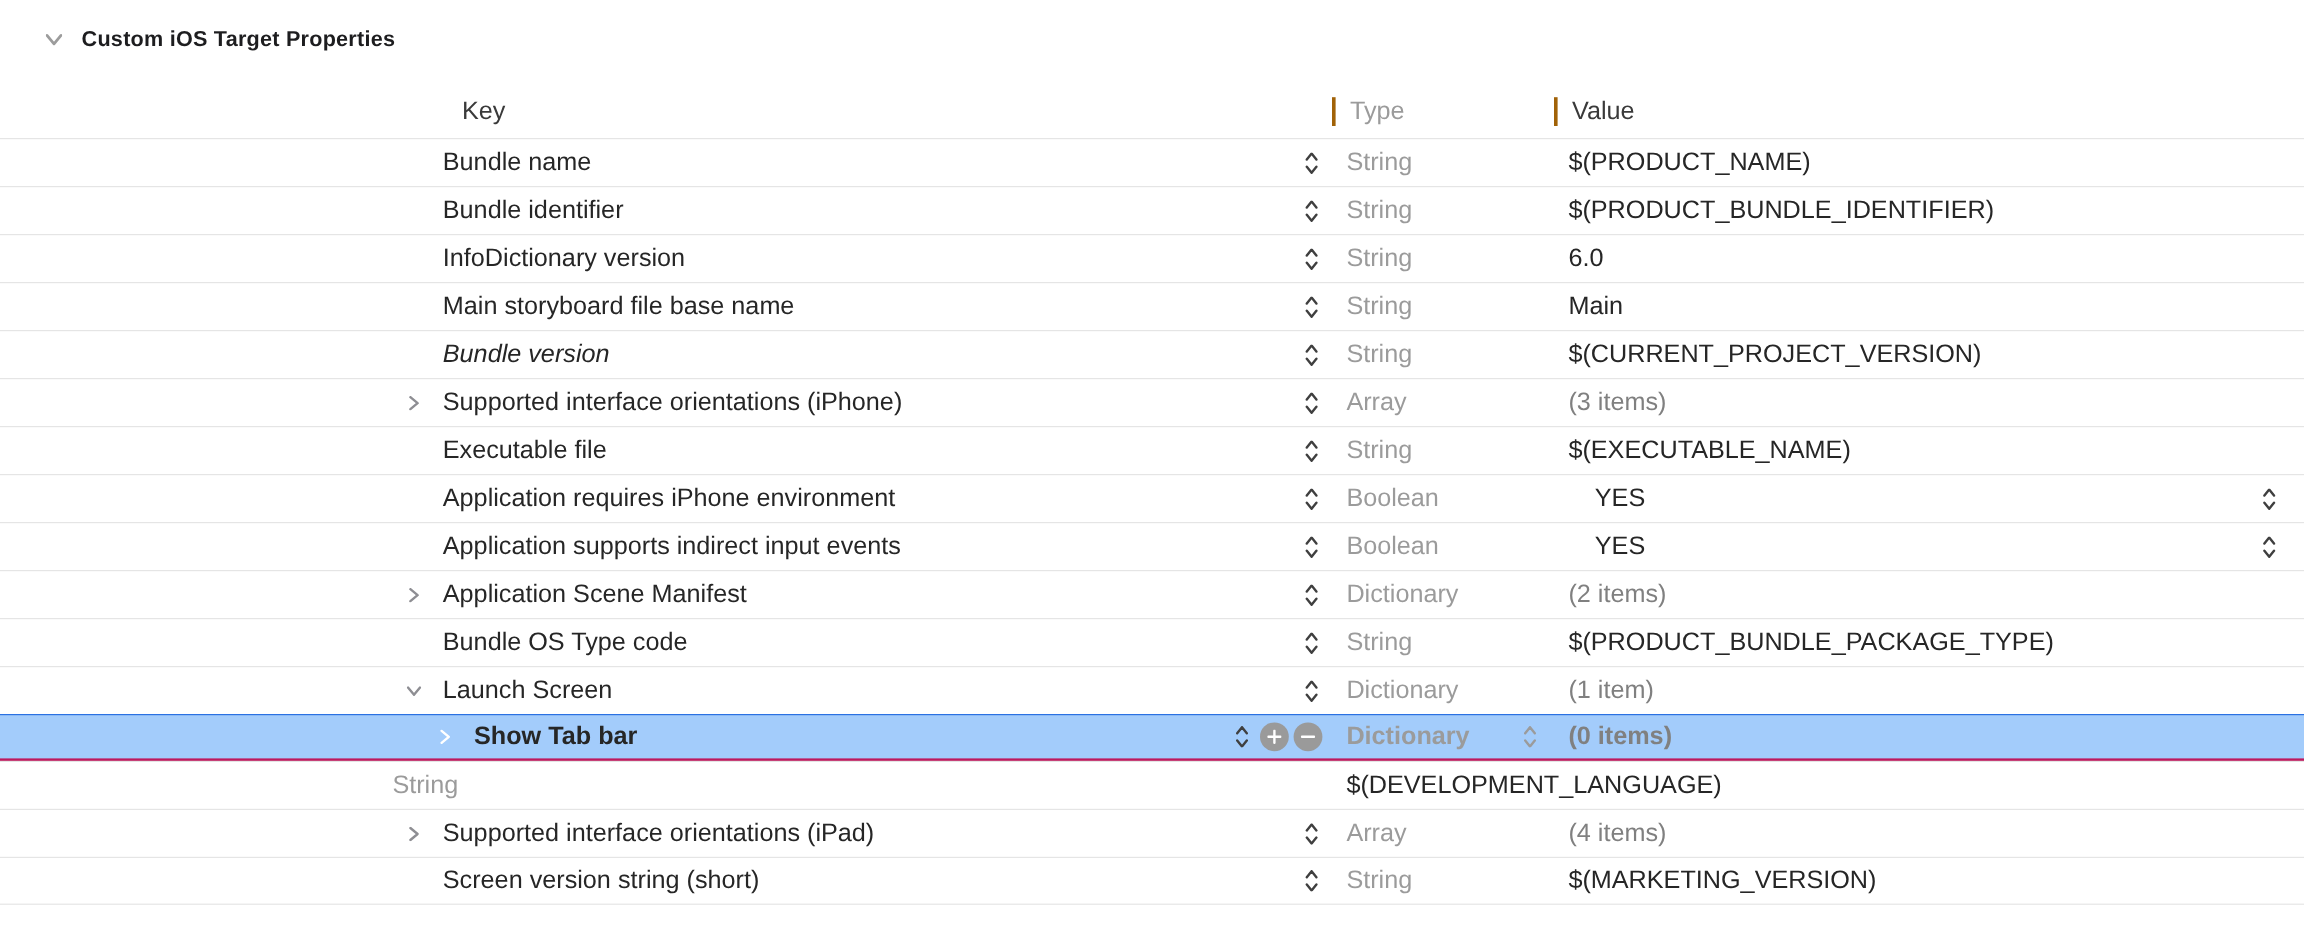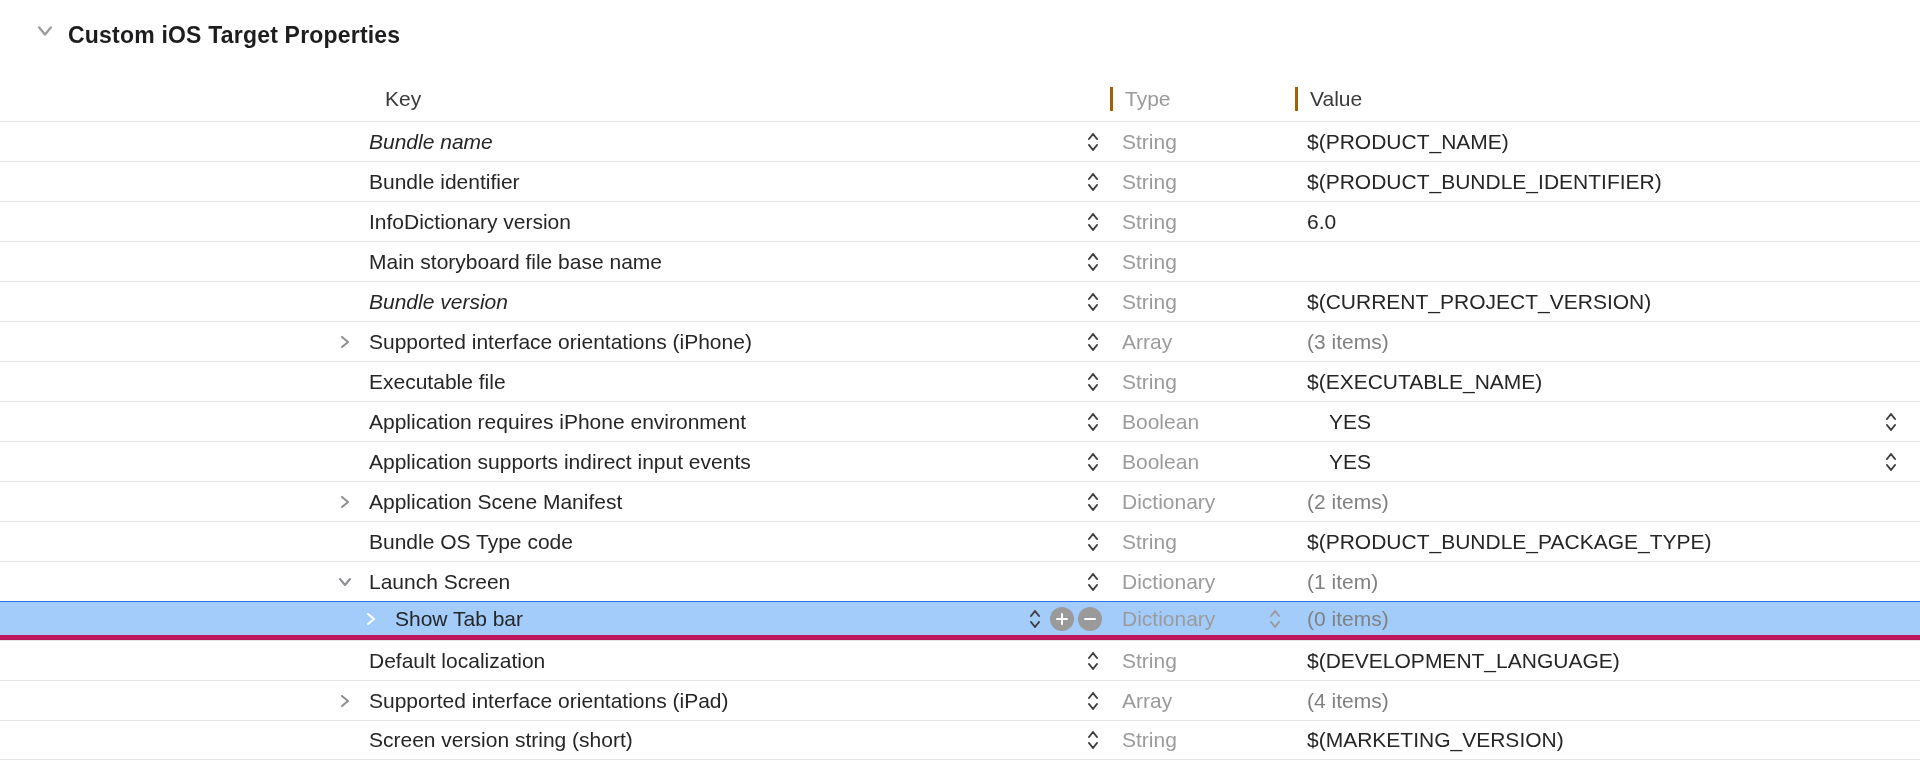--- a/index.html
+++ b/index.html
@@ -8,24 +8,24 @@
     width: 1920px; height: 777px;
     font-family: -apple-system, "Helvetica Neue", Arial, sans-serif;
     font-size: 20px;
     color: #262626;
     background: #fff;
   }
 
   
   .section-header {
     display: flex;
-    align-items: flex-start;
+    align-items: center;
     padding: 22px 0 0 36px;
     font-weight: 700;
-    font-size: 23px;
+    font-size: 18px;
     color: #1d1d1f;
     letter-spacing: 0.2px;
   }
   .section-header .chev {
     width: 18px; height: 18px;
     margin-right: 14px;
     display: inline-flex; align-items: center; justify-content: center;
     color: #9c9c9c;
   }
   .section-header .chev svg { width: 14px; height: 14px; }
@@ -57,22 +57,23 @@
     align-items: center;
     border-top: 1px solid #e5e5e5;
     position: relative;
     font-size: 21px;
   }
   .rows .row:last-child { border-bottom: 1px solid #e5e5e5; }
 
   .row.selected {
     background: #a3ccfb;
     border-top: 1px solid #2b71e2;
-    border-bottom: 6px solid #be185d;
+    border-bottom: 3px solid #be185d;
     margin-bottom: -1px; 
+    font-weight: bold;
   }
 
   
   .cell-key {
     display: flex;
     align-items: center;
     position: relative;
     padding-right: 8px;
   }
   .disclosure {
@@ -186,21 +187,21 @@
   <div class="hdr">
     <div></div>
     <div class="cell-key">Key</div>
     <div class="cell-type">Type</div>
     <div class="cell-value">Value</div>
   </div>
 
   <div class="rows" id="rows">
       <div class="row">
         <div></div>
-        <div class="cell-key" style="padding-left: 22px; font-style: italic;">
+        <div class="cell-key" style="padding-left: 22px;">
           <span class="disclosure hidden">
             <svg>
               <use href="#chev-right"></use>
             </svg>
           </span>
           <span class="key-label">Bundle name</span>
           <span class="key-stepper">
             <svg>
               <use href="#stepper"></use>
             </svg>
@@ -267,20 +268,23 @@
           </span>
           <span class="key-label">Main storyboard file base name</span>
           <span class="key-stepper">
             <svg>
               <use href="#stepper"></use>
             </svg>
           </span>
         </div>
         <div class="cell-type">
           <span>String</span>
+        </div>
+        <div class="cell-value">
+          <span class="val-text">Main</span>
         </div>
       </div>
       <div class="row">
         <div></div>
         <div class="cell-key" style="padding-left: 22px; font-style: italic;">
           <span class="disclosure hidden">
             <svg>
               <use href="#chev-right"></use>
             </svg>
           </span>
@@ -496,33 +500,20 @@
               <use href="#stepper"></use>
             </svg>
           </span>
         </div>
         <div class="cell-value muted">
           <span class="val-text">(0 items)</span>
         </div>
       </div>
       <div class="row">
         <div></div>
-        <div class="cell-key" style="padding-left: 22px;">
-          <span class="disclosure hidden">
-            <svg>
-              <use href="#chev-right"></use>
-            </svg>
-          </span>
-          <span class="key-label">Default localization</span>
-          <span class="key-stepper">
-            <svg>
-              <use href="#stepper"></use>
-            </svg>
-          </span>
-        </div>
         <div class="cell-type">
           <span>String</span>
         </div>
         <div class="cell-value">
           <span class="val-text">$(DEVELOPMENT_LANGUAGE)</span>
         </div>
       </div>
       <div class="row">
         <div></div>
         <div class="cell-key" style="padding-left: 22px;">

